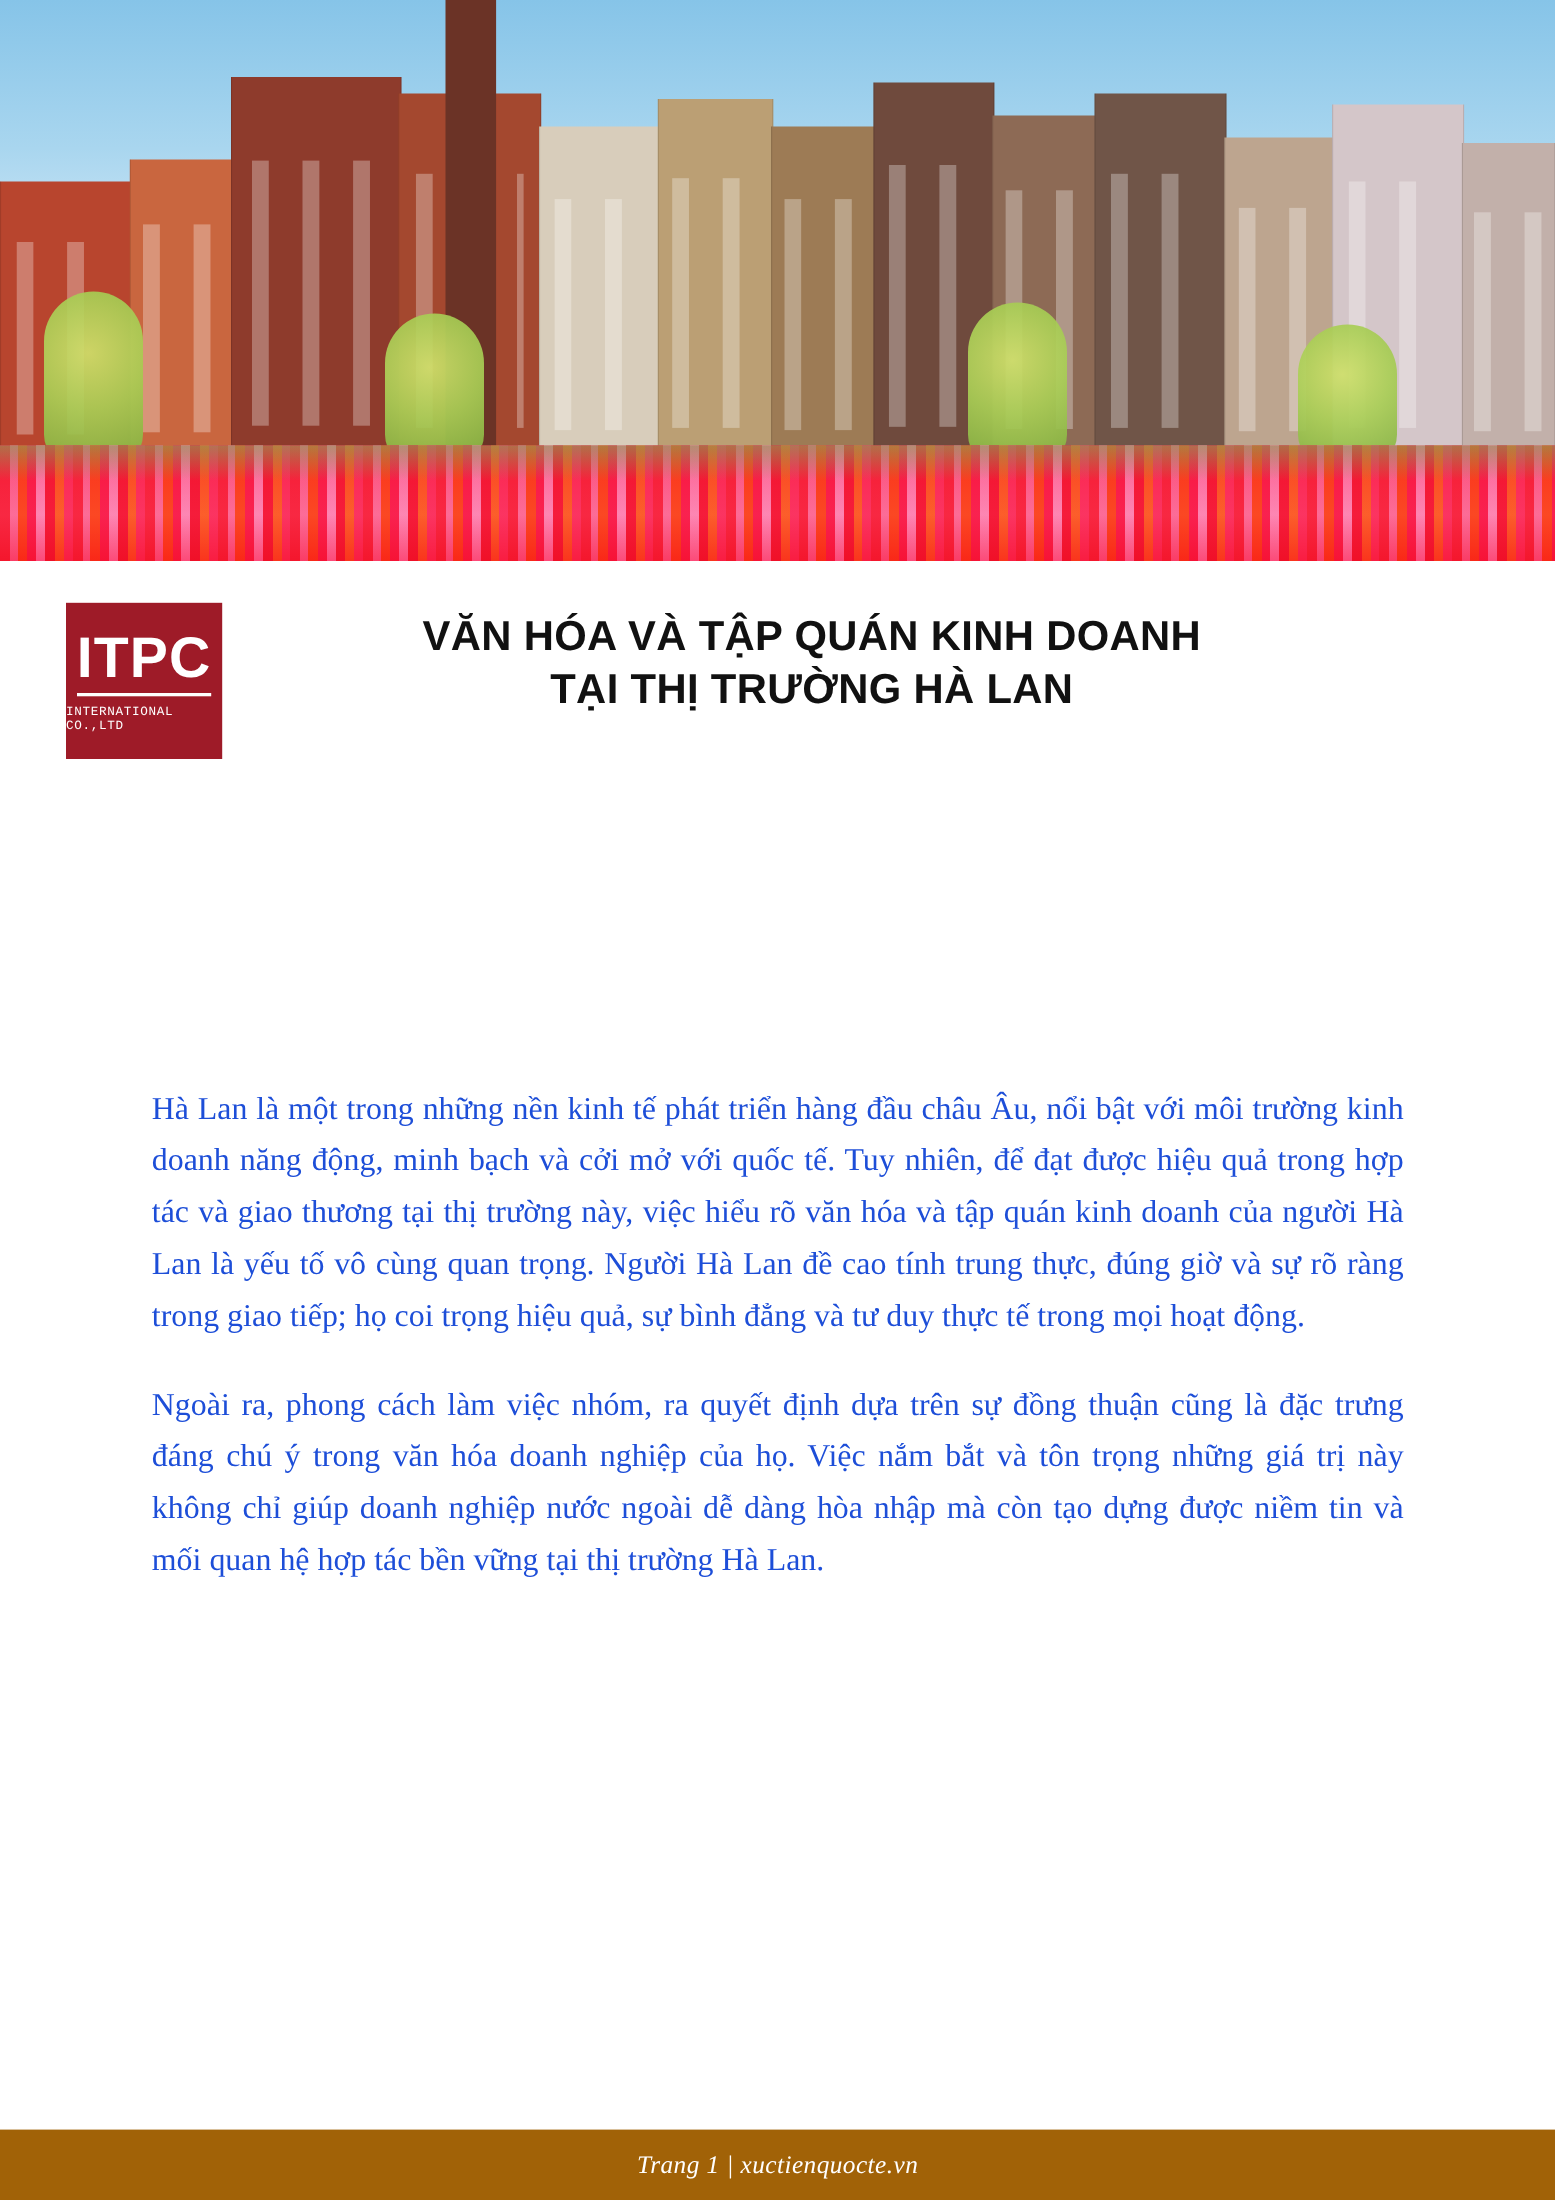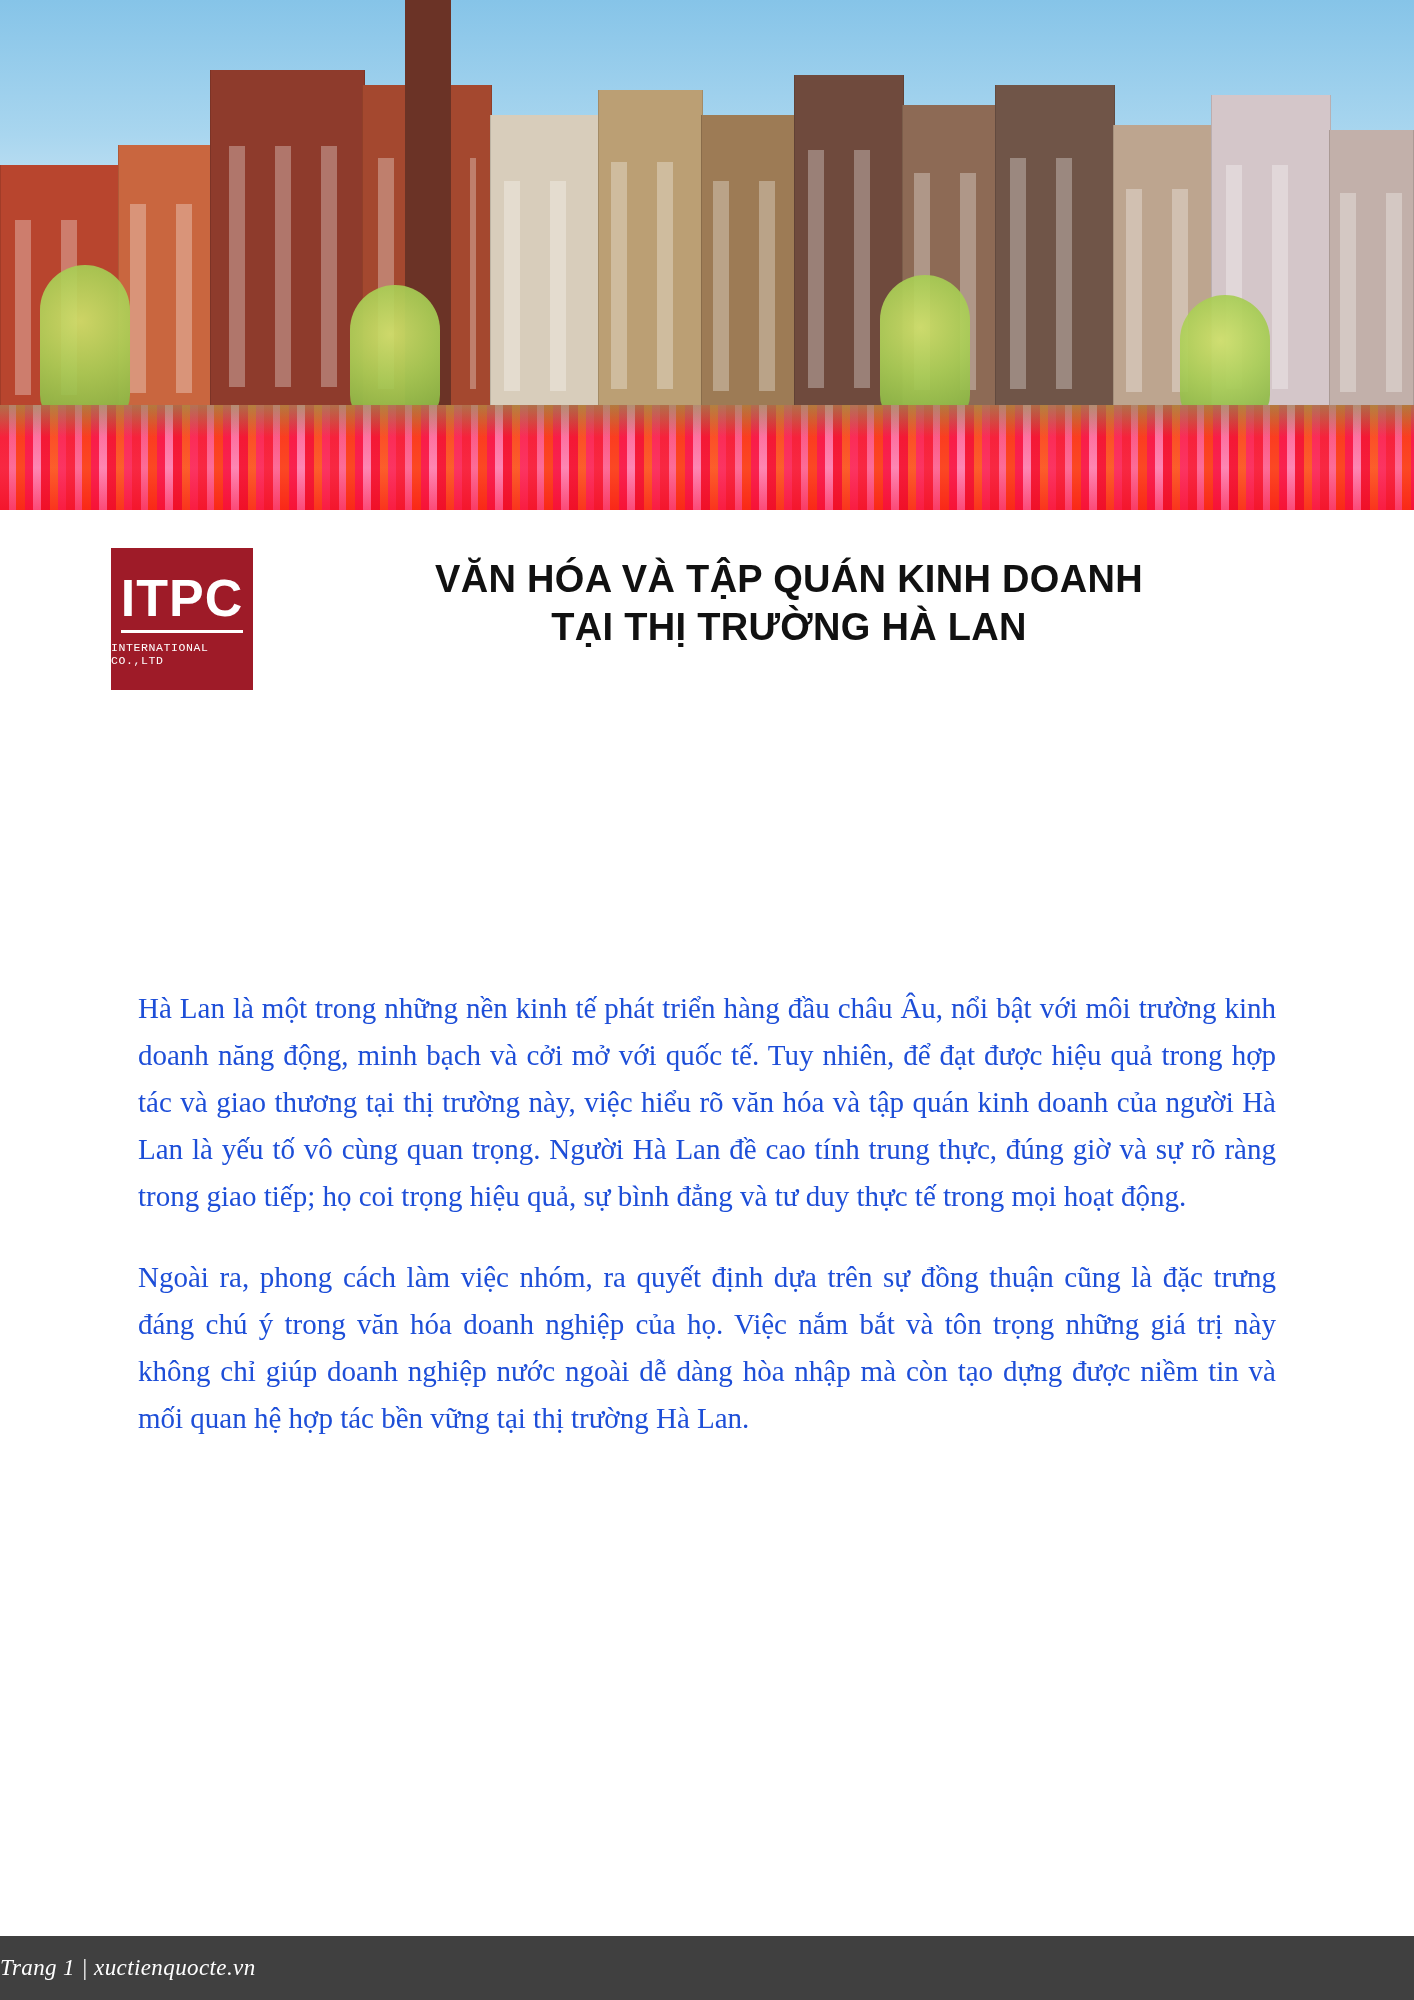--- a/index.html
+++ b/index.html
@@ -113,21 +113,21 @@
   }
 
   
   .header {
     position: absolute;
     left: 0;
     top: 548px;
     width: 1414px;
     display: flex;
     align-items: flex-start;
-    padding-left: 111px;
+    padding-left: 60px;
     box-sizing: border-box;
   }
   .logo {
     width: 142px;
     height: 142px;
     background: #9e1b28;
     color: #ffffff;
     display: flex;
     flex-direction: column;
     align-items: center;
@@ -182,23 +182,24 @@
   }
   .para:last-child { margin-bottom: 0; }
 
   
   .footer {
     position: absolute;
     left: 0;
     bottom: 0;
     width: 1414px;
     height: 64px;
-    background: #404040;
+    background: #a16207;
     display: flex;
     align-items: center;
+    justify-content: center;
   }
   .footer-text {
     font-family: "Liberation Serif", serif;
     font-style: italic;
     font-size: 23px;
     color: #ffffff;
     letter-spacing: 0.4px;
   }
 </style>
 </head>

